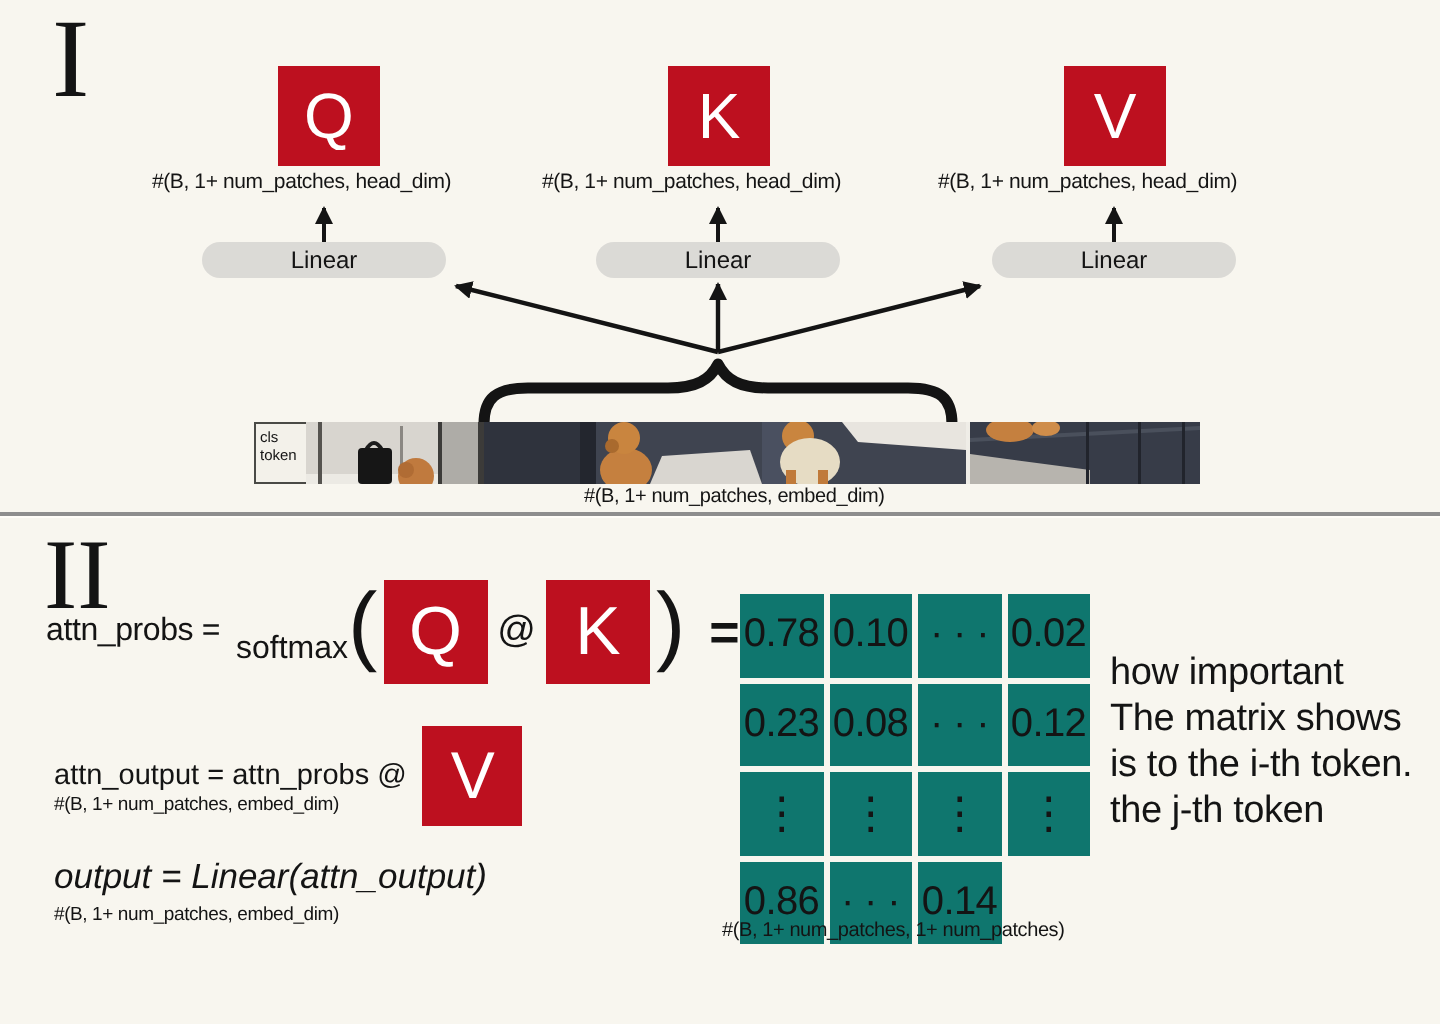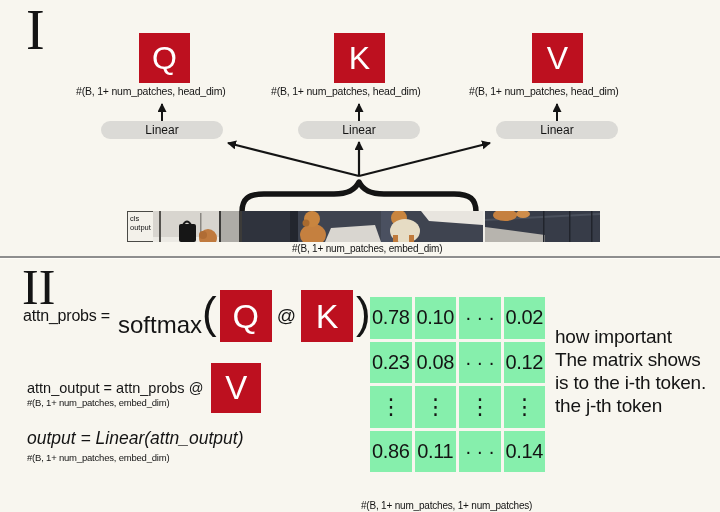--- a/index.html
+++ b/index.html
@@ -32,36 +32,36 @@
     font-size:7.5px; line-height:1.25; padding:2px 0 0 2px;
   }
   .divider {
     left:0; top:256px; width:720px; height:0;
     border-top:2px solid #8e8e8e; border-bottom:1px solid #fffdf8;
   }
 
   
   .eq1 { display:flex; align-items:center; white-space:nowrap; }
   .lhs-small { font-size:16px; margin-right:8px; letter-spacing:-0.2px; }
-  .fn { font-size:24px;margin-top:17px; }
+  .fn { font-size:16px;margin-top:17px; }
   .paren { font-size:44px; font-weight:300; line-height:1; transform:translateY(-3px); }
   .mini-box {
     width:52px; height:52px; background:#bd101f; color:#fff; flex:0 0 auto;
     display:flex; align-items:center; justify-content:center; font-size:34px;
   }
   .mini-box.small { width:50px; height:50px; font-size:33px; }
   .at-sign { font-size:19px; margin:0 5px; }
   .equals { font-size:26px; font-weight:600; margin-left:12px; }
 
   .matrix {
     display:grid; grid-template-columns:repeat(4,1fr); grid-auto-rows:1fr;
     gap:3px; width:175px; height:175px; background:#14141400;
   }
   .cell {
-    background:#86efac; display:flex; align-items:center; justify-content:center;
+    background:#0f766e; display:flex; align-items:center; justify-content:center;
     font-size:20px; letter-spacing:-0.3px;
   }
   .cell.vdots { font-size:22px; }
   .caption { font-size:19px; line-height:23px; letter-spacing:-0.2px; }
   .caption div { white-space:nowrap; }
   .eq-row { display:flex; align-items:center; white-space:nowrap;justify-content:center; }
   .eq2-text { font-size:14.5px; }
   .eq3-text { font-size:17.5px; }
   .tiny-shape { font-size:9.5px; letter-spacing:-0.2px; white-space:nowrap; }
 </style>
@@ -95,21 +95,21 @@
     <line x1="557" y1="121" x2="557" y2="104" stroke="#141414" stroke-width="2" marker-end="url(#ah)"></line>
     <line x1="359" y1="176" x2="228" y2="143" stroke="#141414" stroke-width="2.2" marker-end="url(#ah)"></line>
     <line x1="359" y1="176" x2="359" y2="142" stroke="#141414" stroke-width="2.2" marker-end="url(#ah)"></line>
     <line x1="359" y1="176" x2="490" y2="143" stroke="#141414" stroke-width="2.2" marker-end="url(#ah)"></line>
     <path d="M242,212 C242,199 248,194 264,194 L334,194 C348,194 355,190 359,182
              C363,190 370,194 384,194 L454,194 C470,194 476,199 476,212" fill="none" stroke="#141414" stroke-width="5.5" stroke-linecap="round" stroke-linejoin="round"></path>
   </svg>
 
   <div class="abs cls-box" style="left:127px; top:211px;">
     <div>cls</div>
-    <div>output</div>
+    <div>token</div>
   </div>
 
   <svg class="abs" style="left:153px; top:211px;" width="447" height="31" viewBox="0 0 447 31" preserveAspectRatio="none">
     <rect x="0" y="0" width="89" height="31" fill="#d8d5cf"></rect>
     <rect x="0" y="26" width="89" height="5" fill="#eceae4"></rect>
     <rect x="6" y="0" width="2" height="31" fill="#55534f"></rect>
     <rect x="47" y="2" width="1.5" height="24" fill="#8a8782"></rect>
     <path d="M30 14 q4 -7 8 0" stroke="#1c1c1c" stroke-width="2" fill="none"></path>
     <rect x="26" y="13" width="17" height="18" rx="2" fill="#161616"></rect>
     <circle cx="55" cy="27" r="9" fill="#c07a3e"></circle>
@@ -165,25 +165,24 @@
     <div class="cell">0.02</div>
     <div class="cell">0.23</div>
     <div class="cell">0.08</div>
     <div class="cell">· · ·</div>
     <div class="cell">0.12</div>
     <div class="cell vdots">⋮</div>
     <div class="cell vdots">⋮</div>
     <div class="cell vdots">⋮</div>
     <div class="cell vdots">⋮</div>
     <div class="cell">0.86</div>
-    <div class="cell">0.11</div>
     <div class="cell">· · ·</div>
     <div class="cell">0.14</div>
   </div>
-  <div class="abs tiny-shape" style="left:361px; top:500px; font-size:10px;">#(B, 1+ num_patches, 1+ num_patches)</div>
+  <div class="abs tiny-shape" style="left:361px; top:460px; font-size:10px;">#(B, 1+ num_patches, 1+ num_patches)</div>
 
   <div class="abs caption" style="left:555px; top:325px;">
     <div>how important</div>
     <div>The matrix shows</div>
     <div>is to the i-th token.</div>
     <div>the j-th token</div>
   </div>
 
   <div class="abs eq-row" style="left:27px; top:363px; height:50px;">
     <span class="eq2-text">attn_output = attn_probs @</span>

